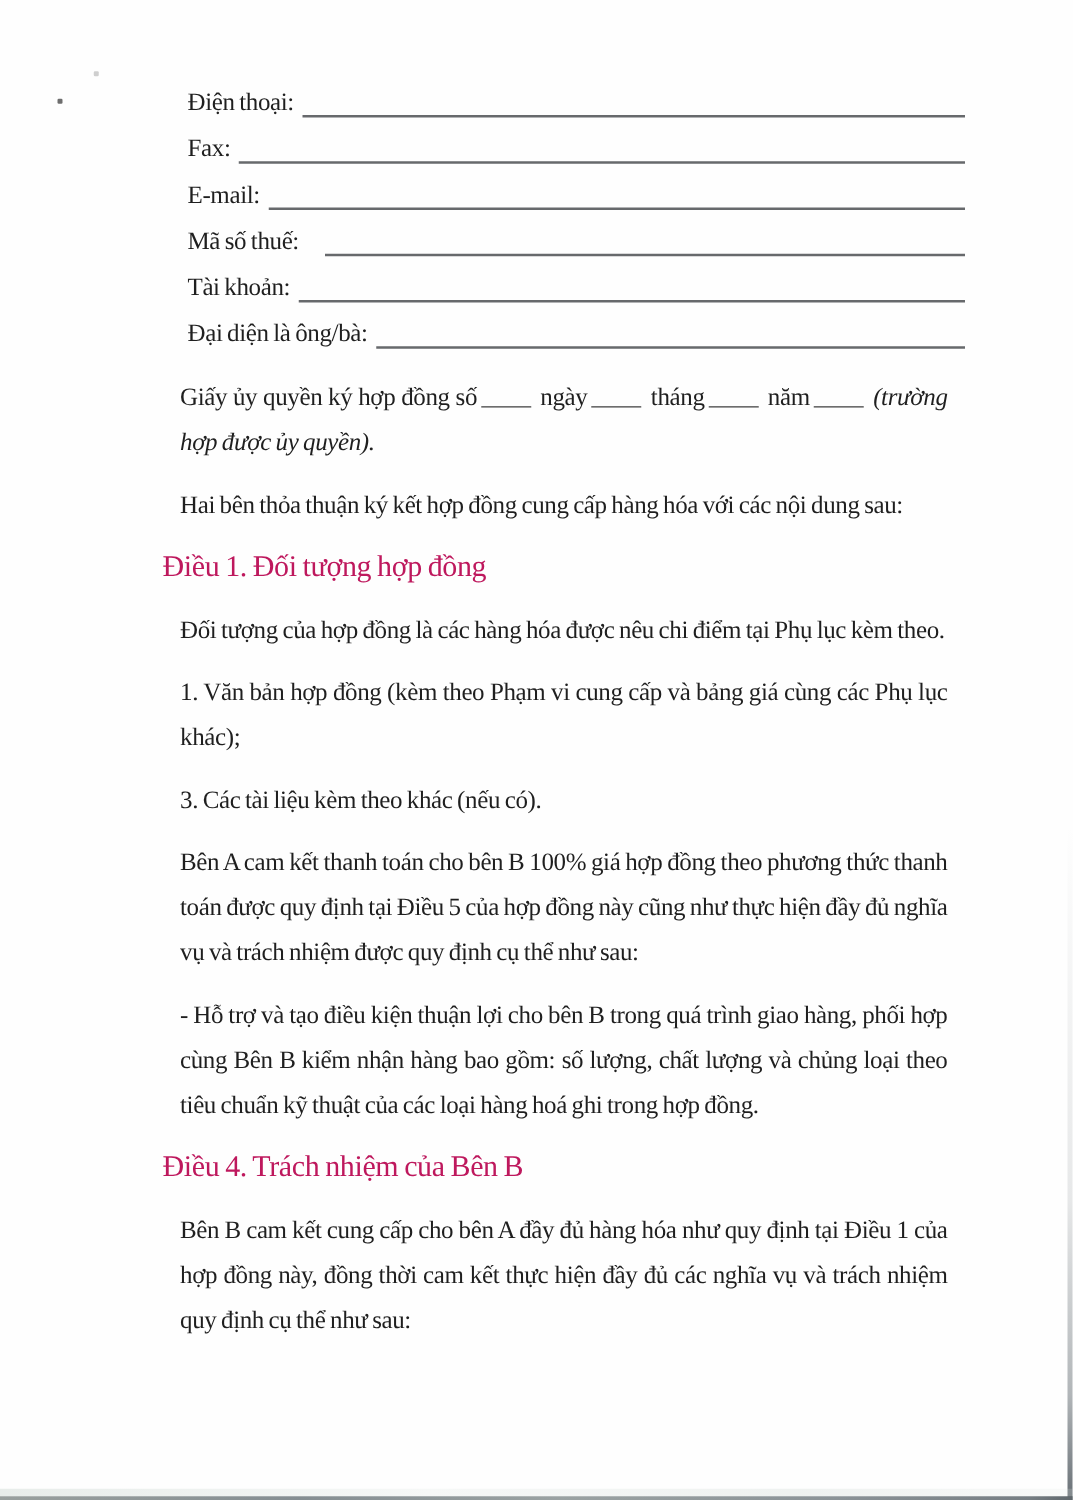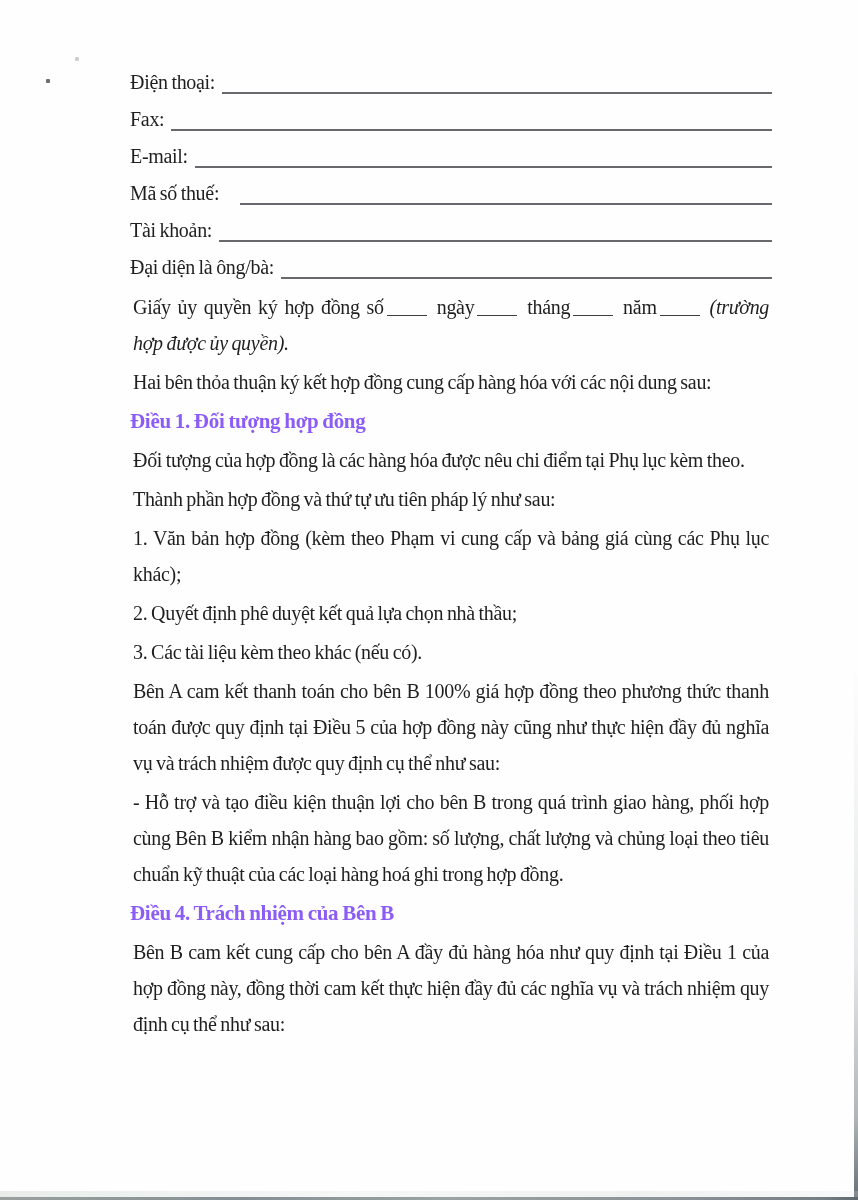--- a/index.html
+++ b/index.html
@@ -22,39 +22,40 @@
     font-size:20px;
     line-height:36px;
     letter-spacing:-0.3px;
     word-spacing:-1px;
   }
   
   .frow{
     display:flex;
     align-items:stretch;
     height:37px;
+    margin-left:20px;
   }
   .flabel{
     white-space:nowrap;
     padding-right:7px;
     line-height:37px;
   }
   .fline{
     flex:1;
     border-bottom:2px solid #67696c;
     margin-bottom:7px;
   }
   .frow.gap .fline{margin-left:14px;}
   
-  p{margin:3px;text-align:justify;}
+  p{margin:14px;text-align:justify;}
   h3{
     margin:0;
-    font-size:21px;
-    font-weight:bold;
-    color:#8b5cf6;
+    font-size:24px;
+    font-weight:normal;
+    color:#be185d;
     line-height:36px;
     letter-spacing:-0.3px;
   }
   .italic{font-style:italic;}
   .blank{
     display:inline-block;
     width:40px;
     height:4px;
     border-bottom:1.8px solid #3e3e3e;
     vertical-align:-2px;
@@ -108,23 +109,21 @@
       <span class="fline"></span>
     </div>
 
     <p><span>Giấy ủy quyền ký hợp đồng số</span><span class="blank"></span> <span>ngày</span><span class="blank"></span> <span>tháng</span><span class="blank"></span> <span>năm</span><span class="blank"></span> <span class="italic">(trường hợp được ủy quyền).</span></p>
 
     <p>Hai bên thỏa thuận ký kết hợp đồng cung cấp hàng hóa với các nội dung sau:</p>
 
     <h3>Điều 1. Đối tượng hợp đồng</h3>
     <p>Đối tượng của hợp đồng là các hàng hóa được nêu chi điểm tại Phụ lục kèm theo.</p>
 
-    <p>Thành phần hợp đồng và thứ tự ưu tiên pháp lý như sau:</p>
     <p>1. Văn bản hợp đồng (kèm theo Phạm vi cung cấp và bảng giá cùng các Phụ lục khác);</p>
-    <p>2. Quyết định phê duyệt kết quả lựa chọn nhà thầu;</p>
     <p>3. Các tài liệu kèm theo khác (nếu có).</p>
 
     <p>Bên A cam kết thanh toán cho bên B 100% giá hợp đồng theo phương thức thanh toán được quy định tại Điều 5 của hợp đồng này cũng như thực hiện đầy đủ nghĩa vụ và trách nhiệm được quy định cụ thể như sau:</p>
     <p>- Hỗ trợ và tạo điều kiện thuận lợi cho bên B trong quá trình giao hàng, phối hợp cùng Bên B kiểm nhận hàng bao gồm: số lượng, chất lượng và chủng loại theo tiêu chuẩn kỹ thuật của các loại hàng hoá ghi trong hợp đồng.</p>
 
     <h3>Điều 4. Trách nhiệm của Bên B</h3>
     <p>Bên B cam kết cung cấp cho bên A đầy đủ hàng hóa như quy định tại Điều 1 của hợp đồng này, đồng thời cam kết thực hiện đầy đủ các nghĩa vụ và trách nhiệm quy định cụ thể như sau:</p>
 
   </div>
 

